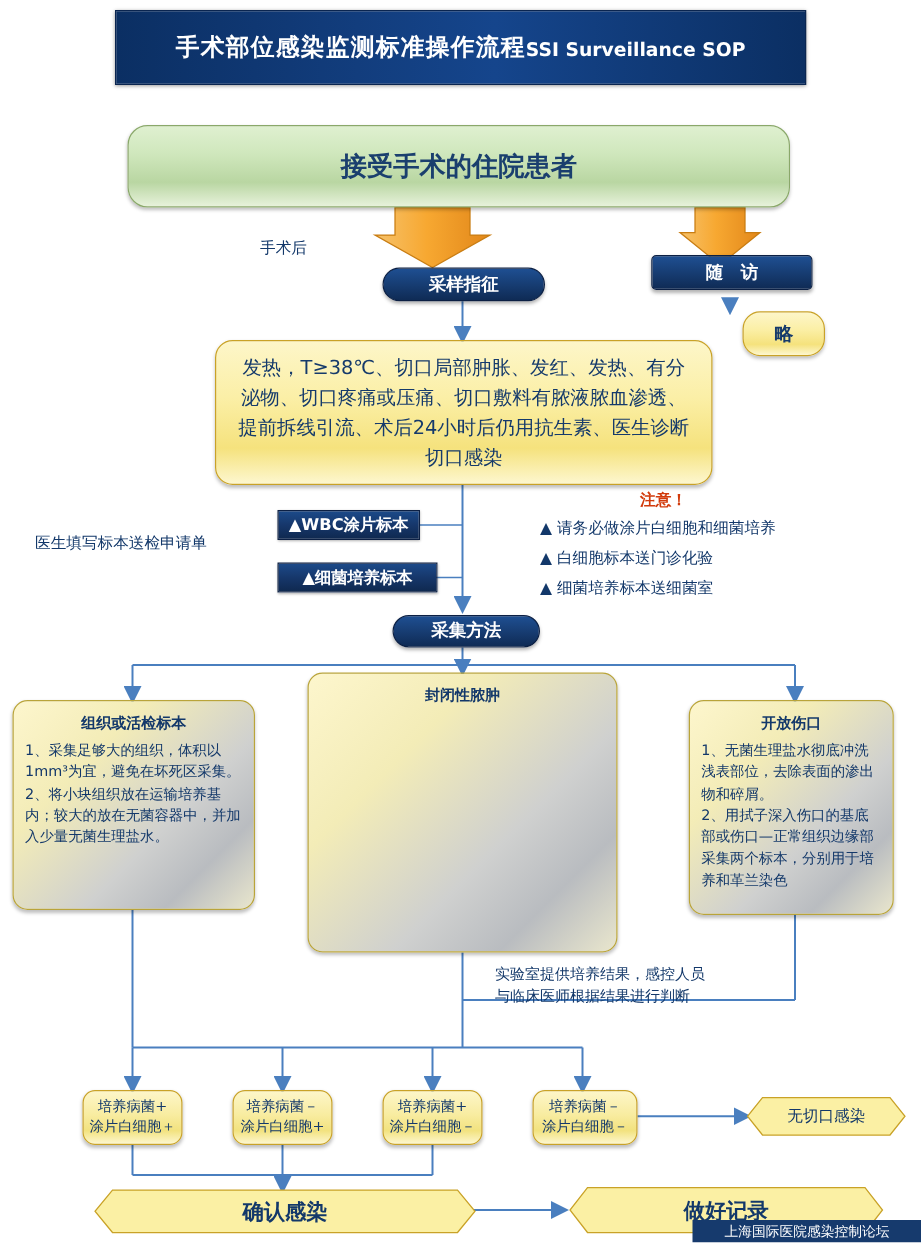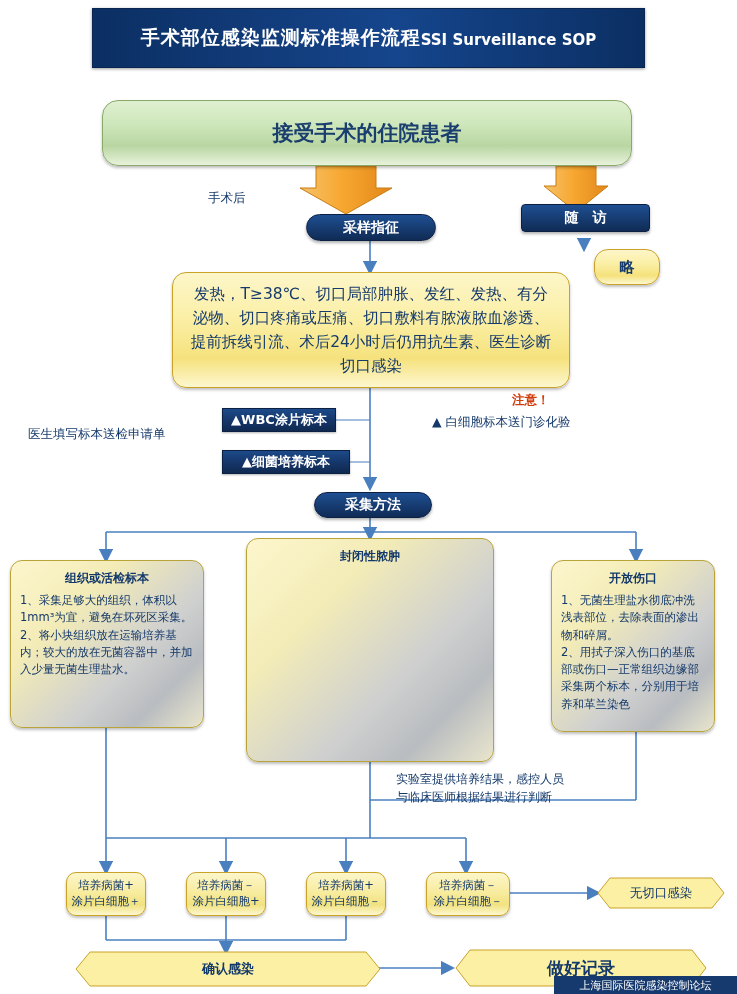--- a/index.html
+++ b/index.html
@@ -166,21 +166,23 @@
 
 <div class="abs plaintext" style="left:28px;top:424px;">医生填写标本送检申请单</div>
 
 <div class="abs navylabel" style="left:222px;top:408px;width:114px;height:24px;">▲WBC涂片标本</div>
 <div class="abs navylabel" style="left:222px;top:450px;width:128px;height:24px;">▲细菌培养标本</div>
 
 <div class="abs darkbtn" style="left:314px;top:492px;width:118px;height:26px;">采集方法</div>
 
 <div class="abs notes-title" style="left:512px;top:392px;">注意！</div>
 <div class="abs plaintext" style="left:432px;top:412px;width:300px;">
+  <div style="margin-bottom:4px;">▲ 请务必做涂片白细胞和细菌培养</div>
   <div style="margin-bottom:4px;">▲ 白细胞标本送门诊化验</div>
+  <div>▲ 细菌培养标本送细菌室</div>
 </div>
 
 <div class="abs sampbox" style="left:10px;top:560px;width:194px;height:168px;">
   <div class="hd">组织或活检标本</div>
   <div style="white-space:pre-line;">1、采集足够大的组织，体积以1mm³为宜，避免在坏死区采集。
 2、将小块组织放在运输培养基内；较大的放在无菌容器中，并加入少量无菌生理盐水。</div>
 </div>
 
 <div class="abs sampbox" style="left:246px;top:538px;width:248px;height:224px;">
   <div class="hd">封闭性脓肿</div>
@@ -198,16 +200,16 @@
 <div class="abs resultbox" style="left:66px;top:872px;width:80px;height:44px;white-space:pre-line;">培养病菌+
 涂片白细胞＋</div>
 <div class="abs resultbox" style="left:186px;top:872px;width:80px;height:44px;white-space:pre-line;">培养病菌－
 涂片白细胞+</div>
 <div class="abs resultbox" style="left:306px;top:872px;width:80px;height:44px;white-space:pre-line;">培养病菌+
 涂片白细胞－</div>
 <div class="abs resultbox" style="left:426px;top:872px;width:84px;height:44px;white-space:pre-line;">培养病菌－
 涂片白细胞－</div>
 
 <div class="abs" style="left:598px;top:878px;width:126px;height:30px;display:flex;align-items:center;justify-content:center;color:#13386a;font-size:12.5px;">无切口感染</div>
-<div class="abs" style="left:76px;top:952px;width:304px;height:34px;display:flex;align-items:center;justify-content:center;color:#13386a;font-size:13px;font-weight:bold;">确认感染</div>
+<div class="abs" style="left:76px;top:952px;width:304px;height:34px;display:flex;align-items:center;justify-content:center;color:#13386a;font-size:17px;font-weight:bold;">确认感染</div>
 <div class="abs" style="left:456px;top:950px;width:250px;height:36px;display:flex;align-items:center;justify-content:center;color:#13386a;font-size:17px;font-weight:bold;">做好记录</div>
 
 <div class="abs footer">上海国际医院感染控制论坛</div>
 
 </body></html>

